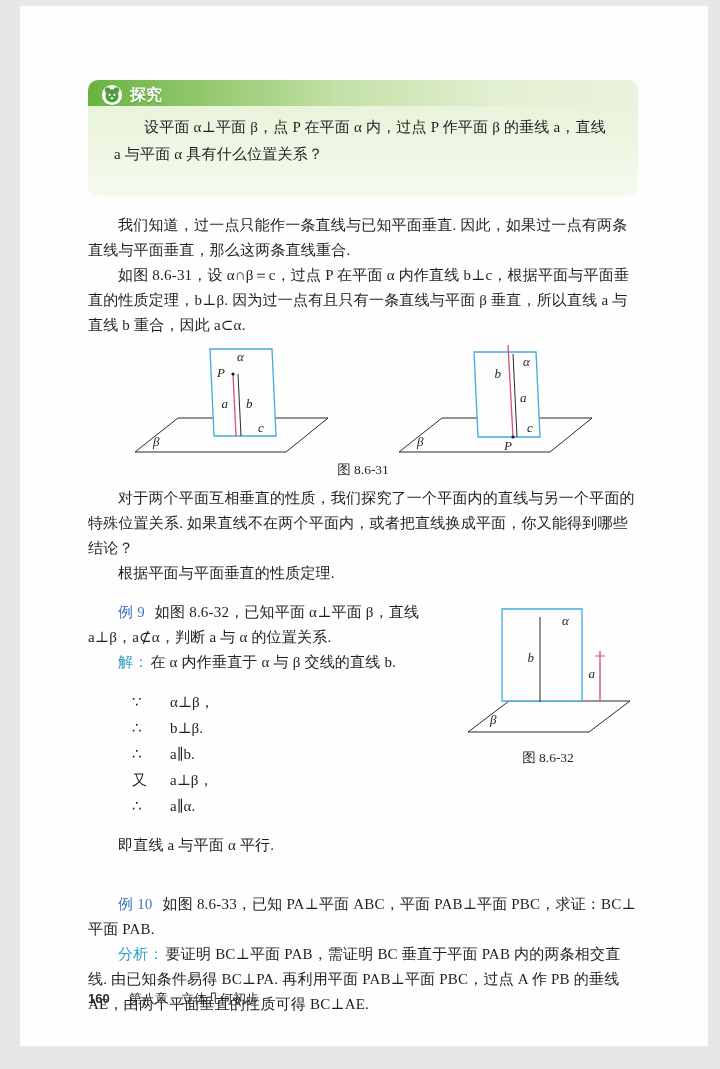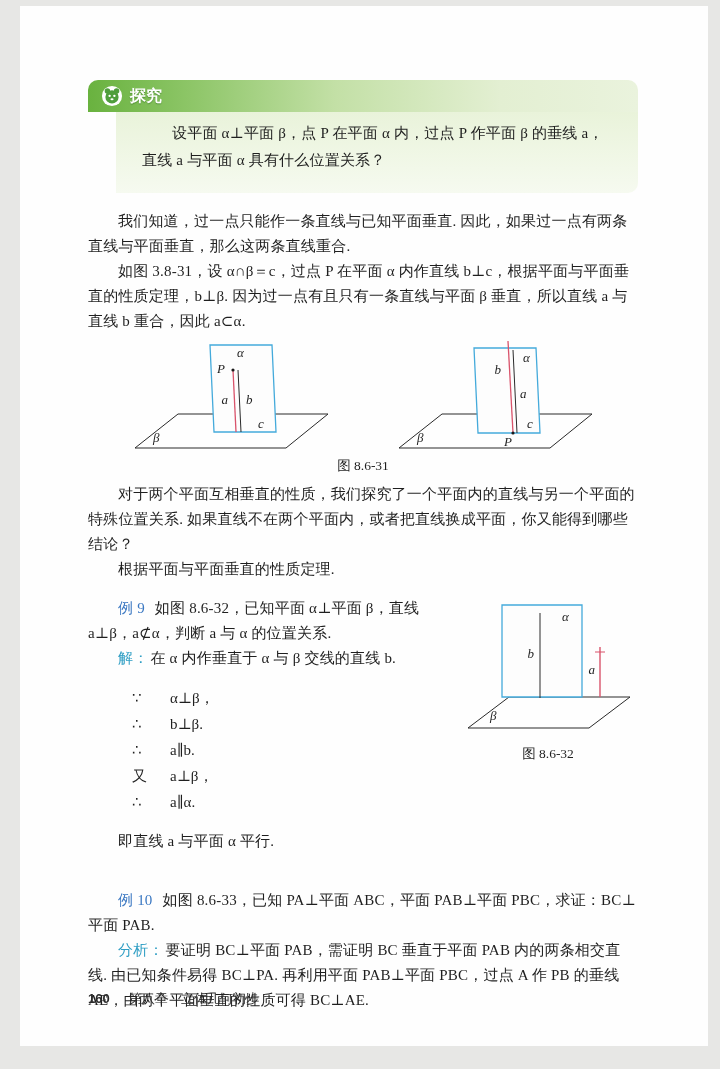--- a/index.html
+++ b/index.html
@@ -14,34 +14,33 @@
     position: absolute; left: 20px; top: 6px;
     width: 688px; height: 1040px;
     background: #fefefe;
     overflow: hidden;
   }
   .content { padding: 0 70px 0 68px; }
 
   
   .explore-box { margin-top: 74px; border-radius: 10px; overflow: hidden; }
   .explore-header {
-    height: 32px; display: flex; align-items: center; gap: 7px;
+    height: 26px; display: flex; align-items: flex-end; gap: 7px;
     padding-left: 13px;
     background: linear-gradient(90deg, #69b23f 0%, #8cc566 18%, #c3e0a6 45%, #e3efd2 75%, #eaf3dd 100%);
   }
   .explore-tab-label {
     color: #ffffff; font-weight: bold; font-size: 16px;
     font-family: "Liberation Sans", "DejaVu Sans", sans-serif;
     text-shadow: 0 1px 1px rgba(20,80,10,.4);
   }
   .explore-icon { display: inline-flex; }
   .explore-body {
     background: linear-gradient(180deg, #e9f3da 0%, #f2f8e9 70%, #f6faf0 100%);
-    padding: 8px 26px 19px 26px;
-    margin-left: 28px;
+    padding: 8px 26px 29px 26px;
   }
   .explore-body .para { line-height: 27px; }
 
   
   .para {
     margin: 0; font-size: 15px; line-height: 25px;
     color: #1f1f1f; text-indent: 2em; letter-spacing: .2px;
   }
   .p1 { margin-top: 16px; }
   .p3 { margin-top: 7px; }
@@ -90,21 +89,21 @@
           </svg>
         </span>
         <span class="explore-tab-label">探究</span>
       </div>
       <div class="explore-body">
         <p class="para">设平面 α⊥平面 β，点 P 在平面 α 内，过点 P 作平面 β 的垂线 a，直线 a 与平面 α 具有什么位置关系？</p>
       </div>
     </section>
 
     <p class="para p1">我们知道，过一点只能作一条直线与已知平面垂直. 因此，如果过一点有两条直线与平面垂直，那么这两条直线重合.</p>
-    <p class="para">如图 3.8-31，设 α∩β＝c，过点 P 在平面 α 内作直线 b⊥c，根据平面与平面垂直的性质定理，b⊥β. 因为过一点有且只有一条直线与平面 β 垂直，所以直线 a 与直线 b 重合，因此 a⊂α.</p>
+    <p class="para">如图 8.6-31，设 α∩β＝c，过点 P 在平面 α 内作直线 b⊥c，根据平面与平面垂直的性质定理，b⊥β. 因为过一点有且只有一条直线与平面 β 垂直，所以直线 a 与直线 b 重合，因此 a⊂α.</p>
 
     <figure class="fig31-wrap" style="margin-left:0;margin-right:0;">
       <div class="fig31-row">
         <svg width="212" height="114" viewBox="0 0 212 114">
           <path d="M10,108 L53,74 L203,74 L161,108 Z" fill="none" stroke="#2a2a2a" stroke-width="1"></path>
           <path d="M85,5 L147,5 L151,92 L89,92 Z" fill="#fdfdfd" stroke="#44aadb" stroke-width="1.3"></path>
           <line x1="113" y1="30" x2="116" y2="92" stroke="#2a2a2a" stroke-width="1"></line>
           <line x1="108" y1="30" x2="111" y2="92" stroke="#d9536b" stroke-width="1.3"></line>
           <circle cx="108" cy="30" r="1.6" fill="#1a1a1a"></circle>
           <text x="112" y="17" class="flbl">α</text>

